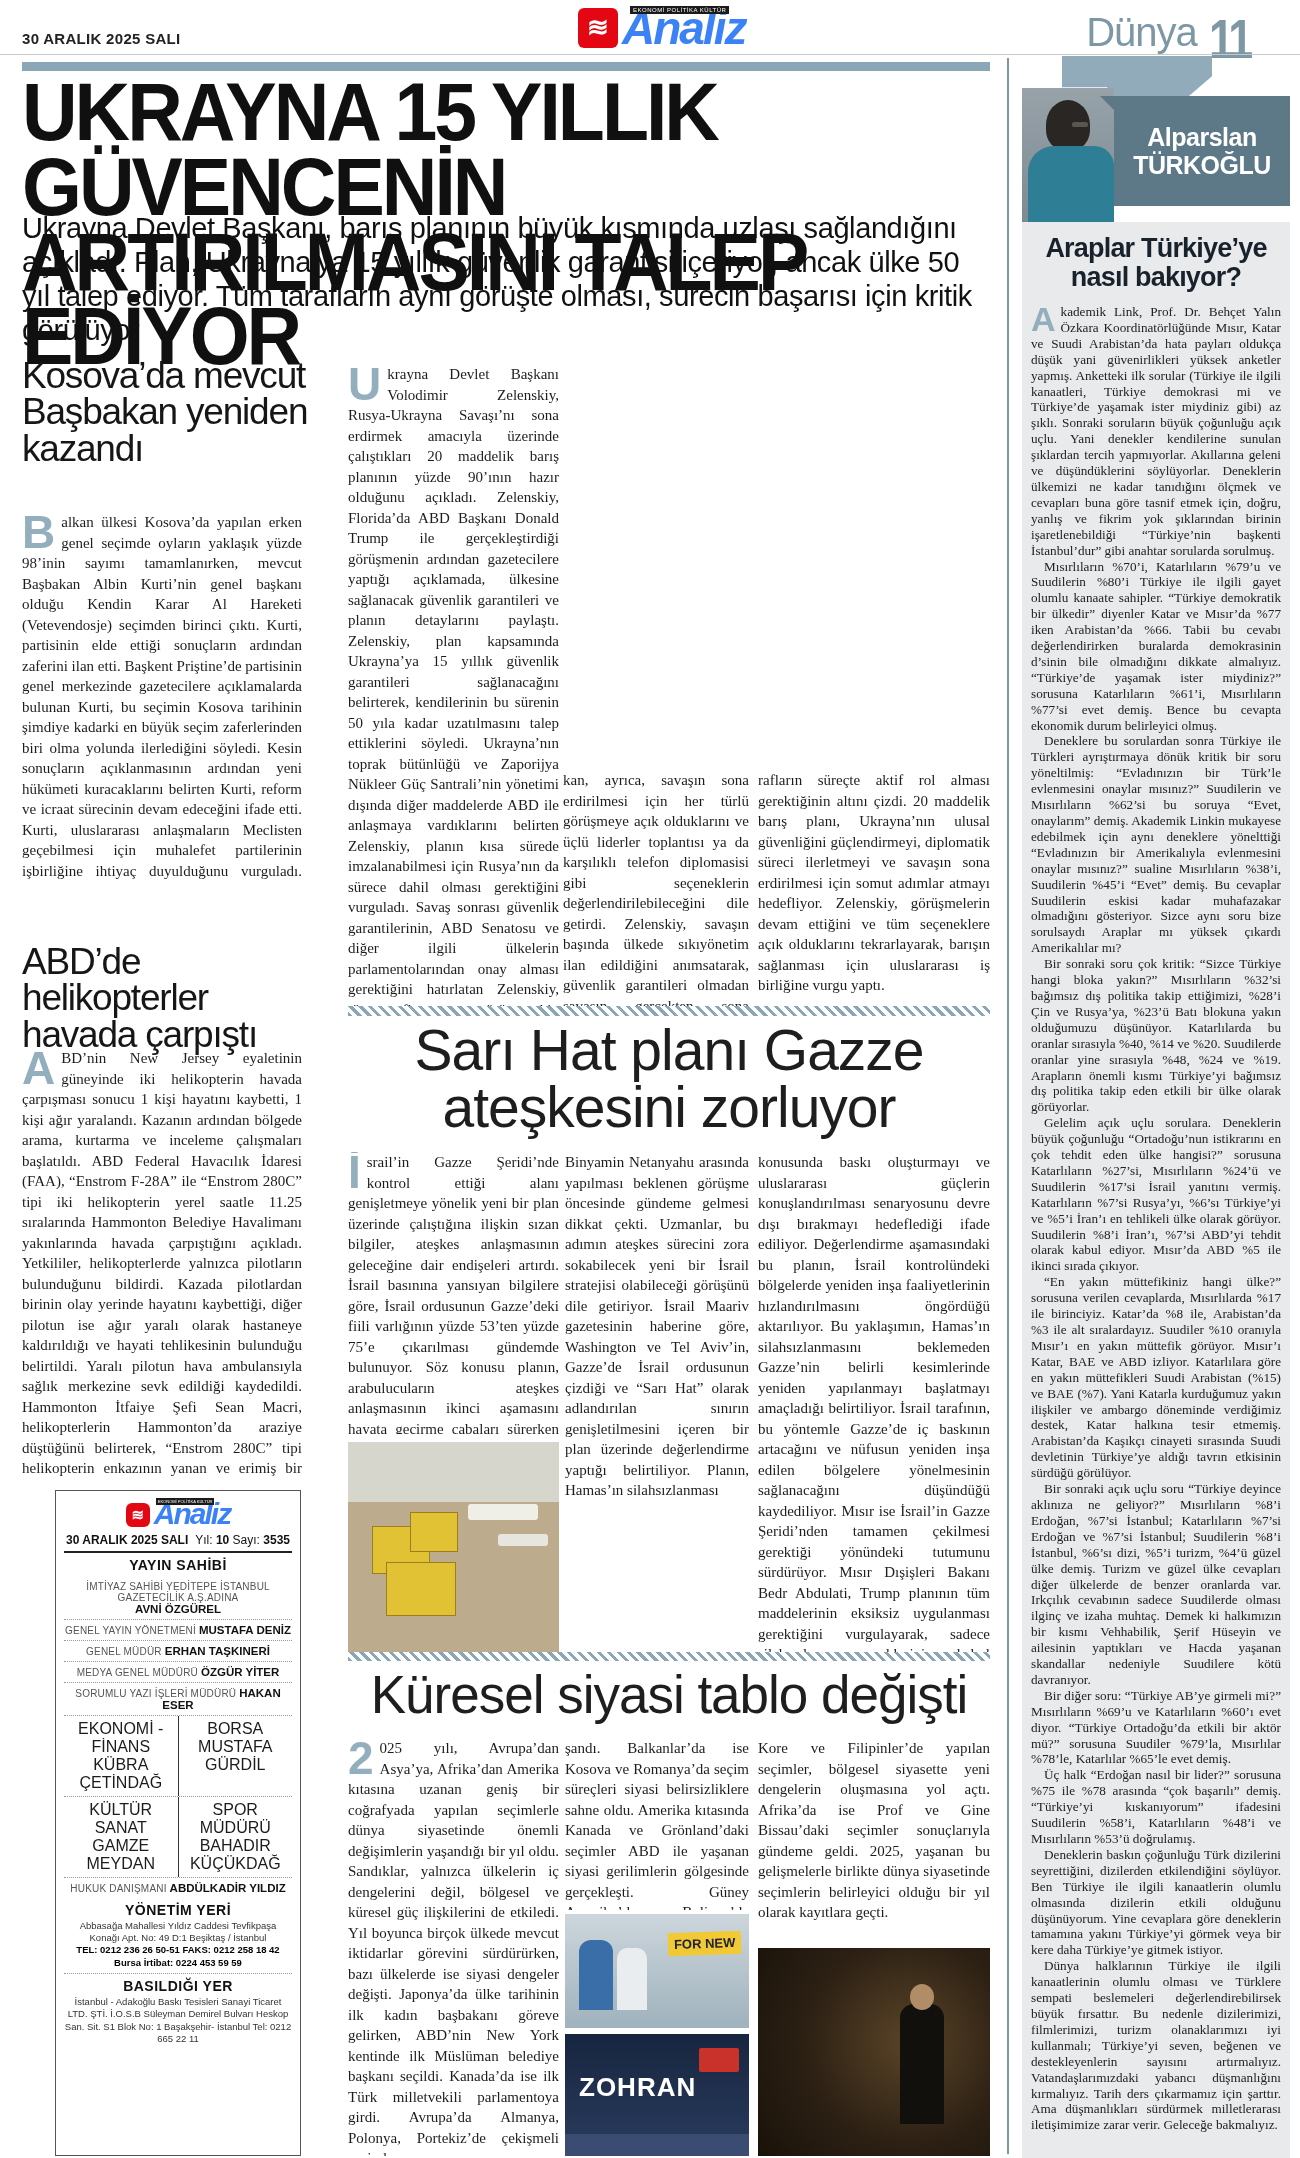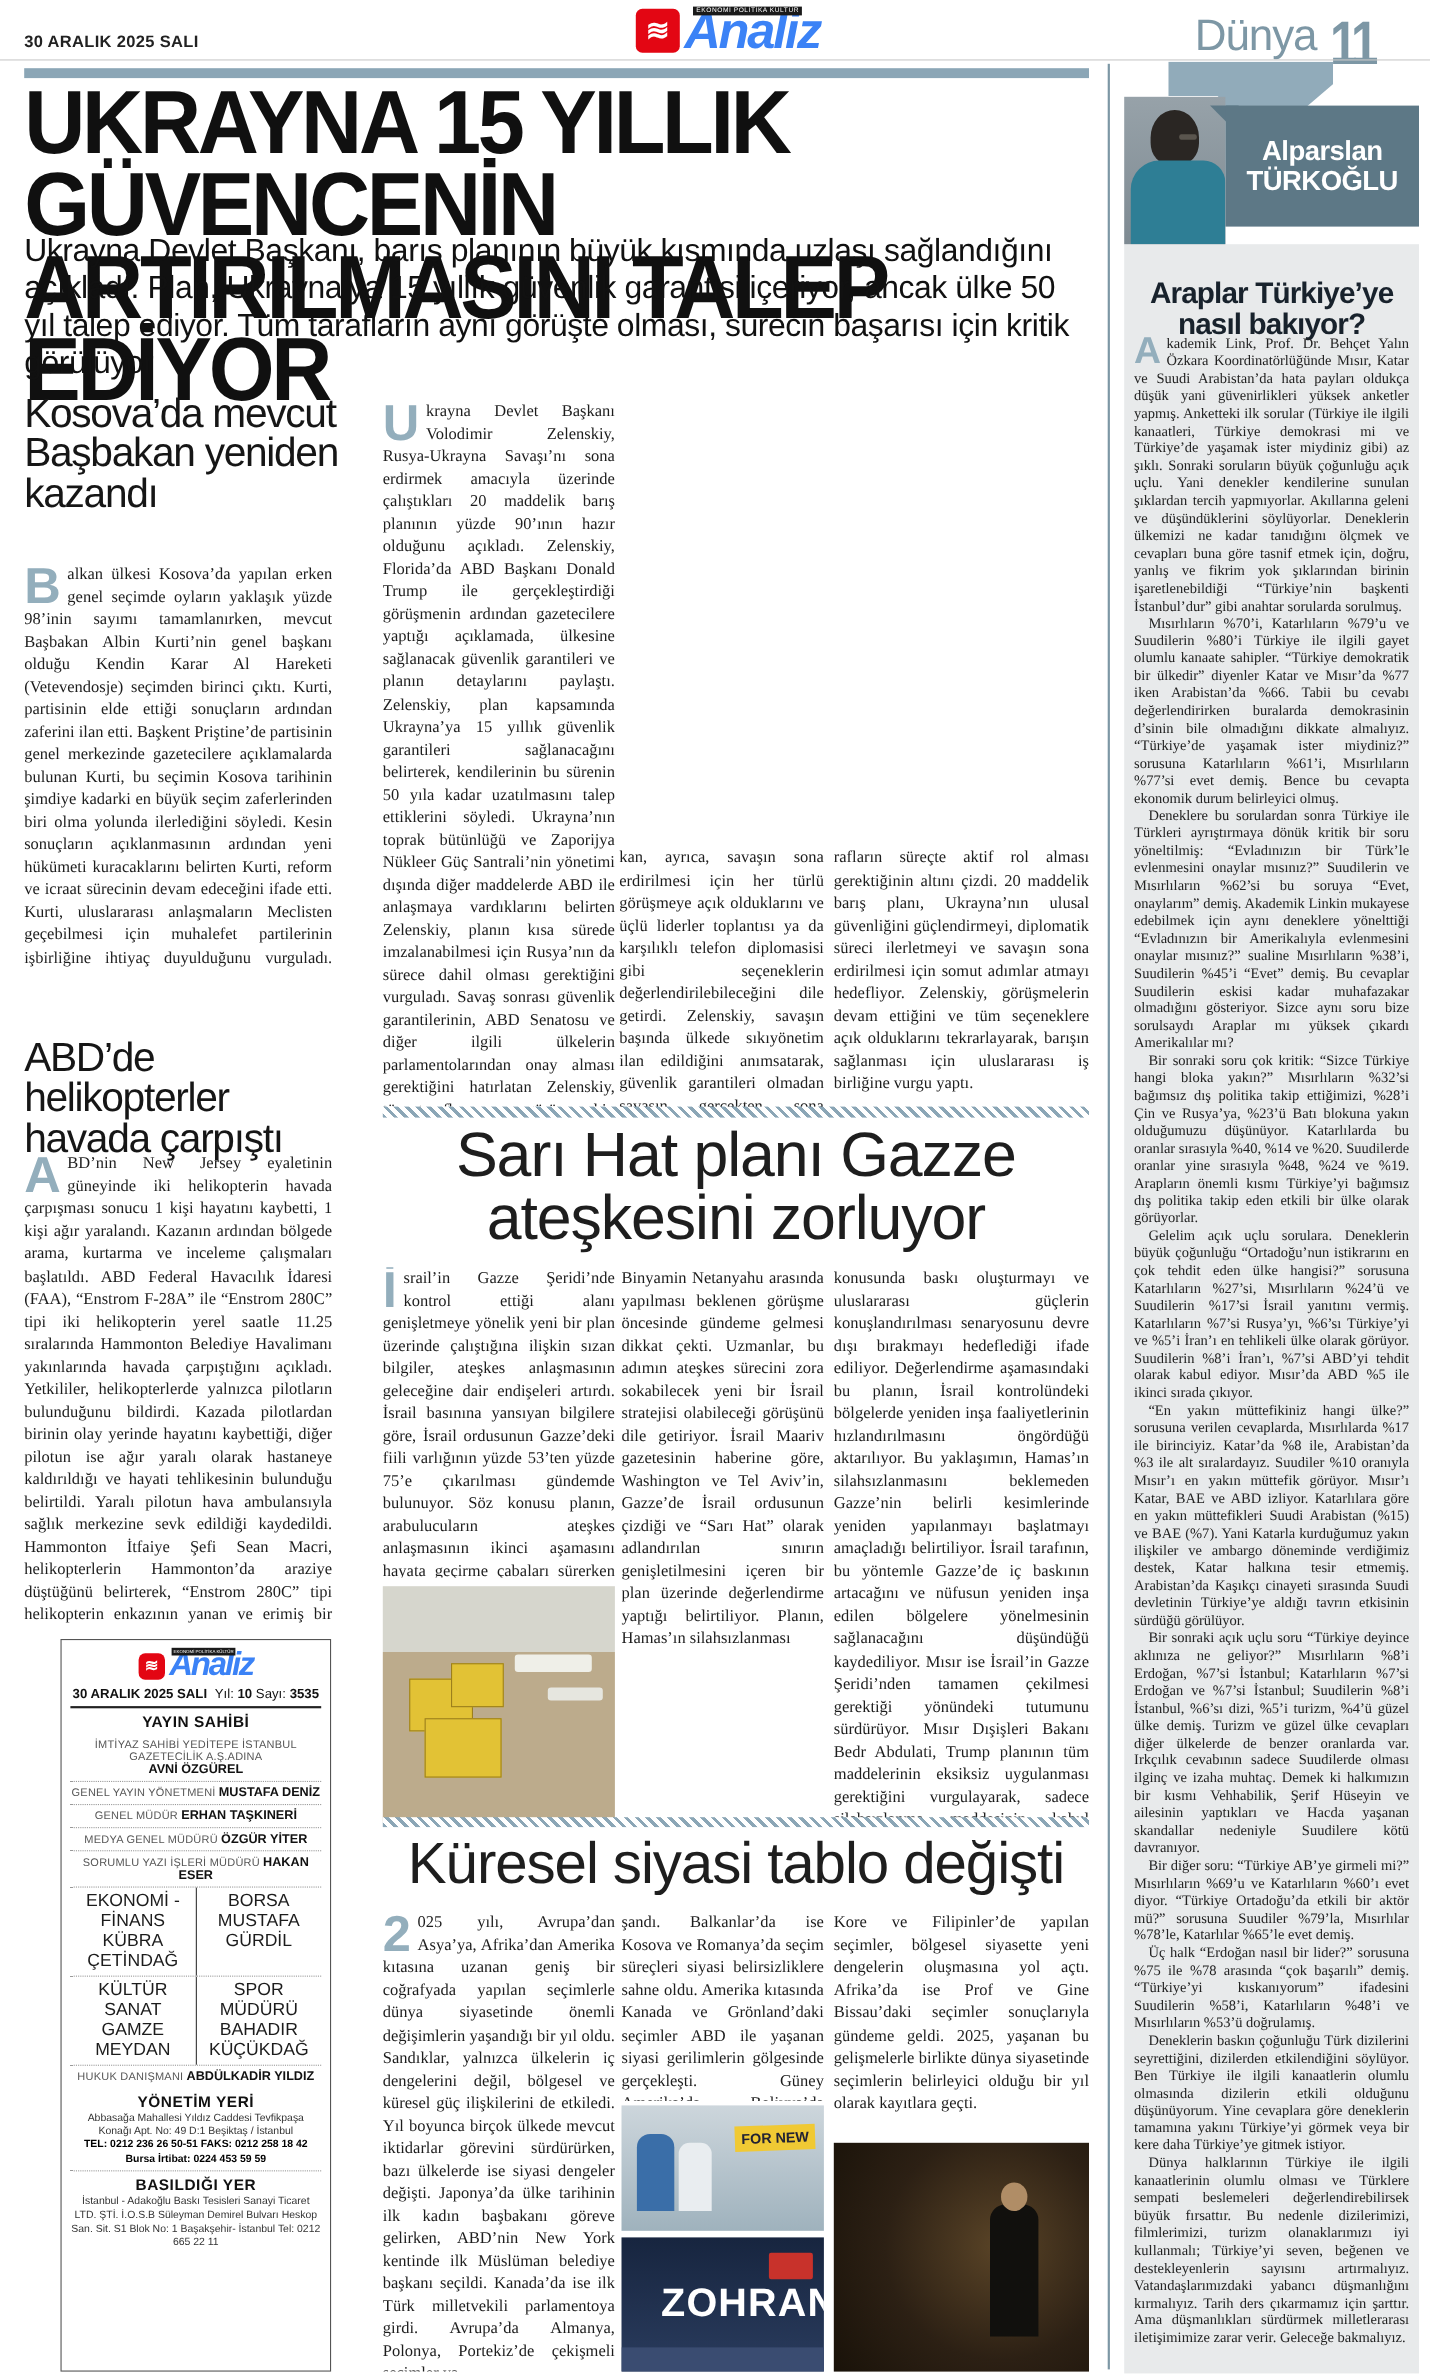--- a/index.html
+++ b/index.html
@@ -66,30 +66,30 @@
 
   .hatch1 { left:348px; top:1006px; width:642px; height:10px; }
   .hatch2 { left:348px; top:1652px; width:642px; height:9px; }
   .kuresel-h { left:348px; top:1668px; width:642px; font-size:53px; }
   .ku-c1 { left:348px; top:1738px; width:211px; height:418px; }
   .ku-c2 { left:565px; top:1738px; width:184px; height:172px; }
   .ku-c3 { left:758px; top:1738px; width:232px; height:206px; }
   .photo-fornew { left:565px; top:1914px; width:184px; height:114px; background:linear-gradient(#cdd6dc,#9fb2bd); }
   .fornew-sign { position:absolute; right:8px; top:18px; background:#f0c934; color:#223; font-family:"Liberation Sans",sans-serif; font-weight:700; font-size:13px; padding:4px 6px; transform:rotate(-2deg); }
   .photo-zohran { left:565px; top:2034px; width:184px; height:122px; background:linear-gradient(#17253f,#2a3c5e); }
-  .zohran-sign { position:absolute; left:14px; top:38px; color:#fff; font-family:"Liberation Sans",sans-serif; font-weight:900; font-size:36px; letter-spacing:1px;margin-left:22px; }
+  .zohran-sign { position:absolute; left:14px; top:38px; color:#fff; font-family:"Liberation Sans",sans-serif; font-weight:900; font-size:26px; letter-spacing:1px; }
   .photo-dark { left:758px; top:1948px; width:232px; height:208px; background:radial-gradient(circle at 65% 45%,#5a4427 0%,#2c2014 55%,#191209 100%); }
 
   
   .v-rule { left:1007px; top:58px; width:2px; height:2096px; background:#7d97a5; }
   .sb-panel { left:1022px; top:222px; width:268px; height:1936px; background:#e8eaeb; }
   .sb-photo { left:1022px; top:88px; width:92px; height:134px; background:linear-gradient(#97a2a9,#7e8a92); overflow:hidden; }
   .sb-name { left:1114px; top:96px; width:176px; height:110px; background:#5d7886; color:#fff; display:flex; flex-direction:column; justify-content:center; text-align:center; font-family:"Liberation Sans",sans-serif; font-weight:700; font-size:25px; line-height:1.12; letter-spacing:-.5px; }
   .sb-notch { left:1100px; top:96px; width:0; height:0; border-top:26px solid #5d7886; border-left:26px solid transparent; }
-  .sb-h { left:1030px; top:234px; width:252px; text-align:center; font-family:"Liberation Sans",sans-serif; font-weight:700; font-size:27px; line-height:1.07; letter-spacing:-.8px; color:#18222c;margin-top:18px; }
+  .sb-h { left:1030px; top:234px; width:252px; text-align:center; font-family:"Liberation Sans",sans-serif; font-weight:700; font-size:27px; line-height:1.07; letter-spacing:-.8px; color:#18222c; }
   .sb-body { left:1031px; top:304px; width:250px; height:1844px; font-size:13.2px; line-height:15.9px; text-align:justify; color:#222; overflow:hidden; }
   .sb-body p { text-indent:13px; margin:0; }
   .sb-body p.first { text-indent:0; }
   .sb-drop { float:left; font-family:"Liberation Sans",sans-serif; font-weight:700; font-size:34px; line-height:.8; color:#93aebc; margin:2px 5px 0 0; }
 
   
   .mast { left:55px; top:1490px; width:246px; height:666px; border:1px solid #555; background:#fff;
           font-family:"Liberation Sans",sans-serif; text-align:center; padding:8px 8px 0 8px; }
   .mast .logo { justify-content:center; margin:2px auto 4px auto; width:fit-content; position:relative; }
   .mast .logo-swirl { width:24px; height:24px; font-size:15px; line-height:24px; }

